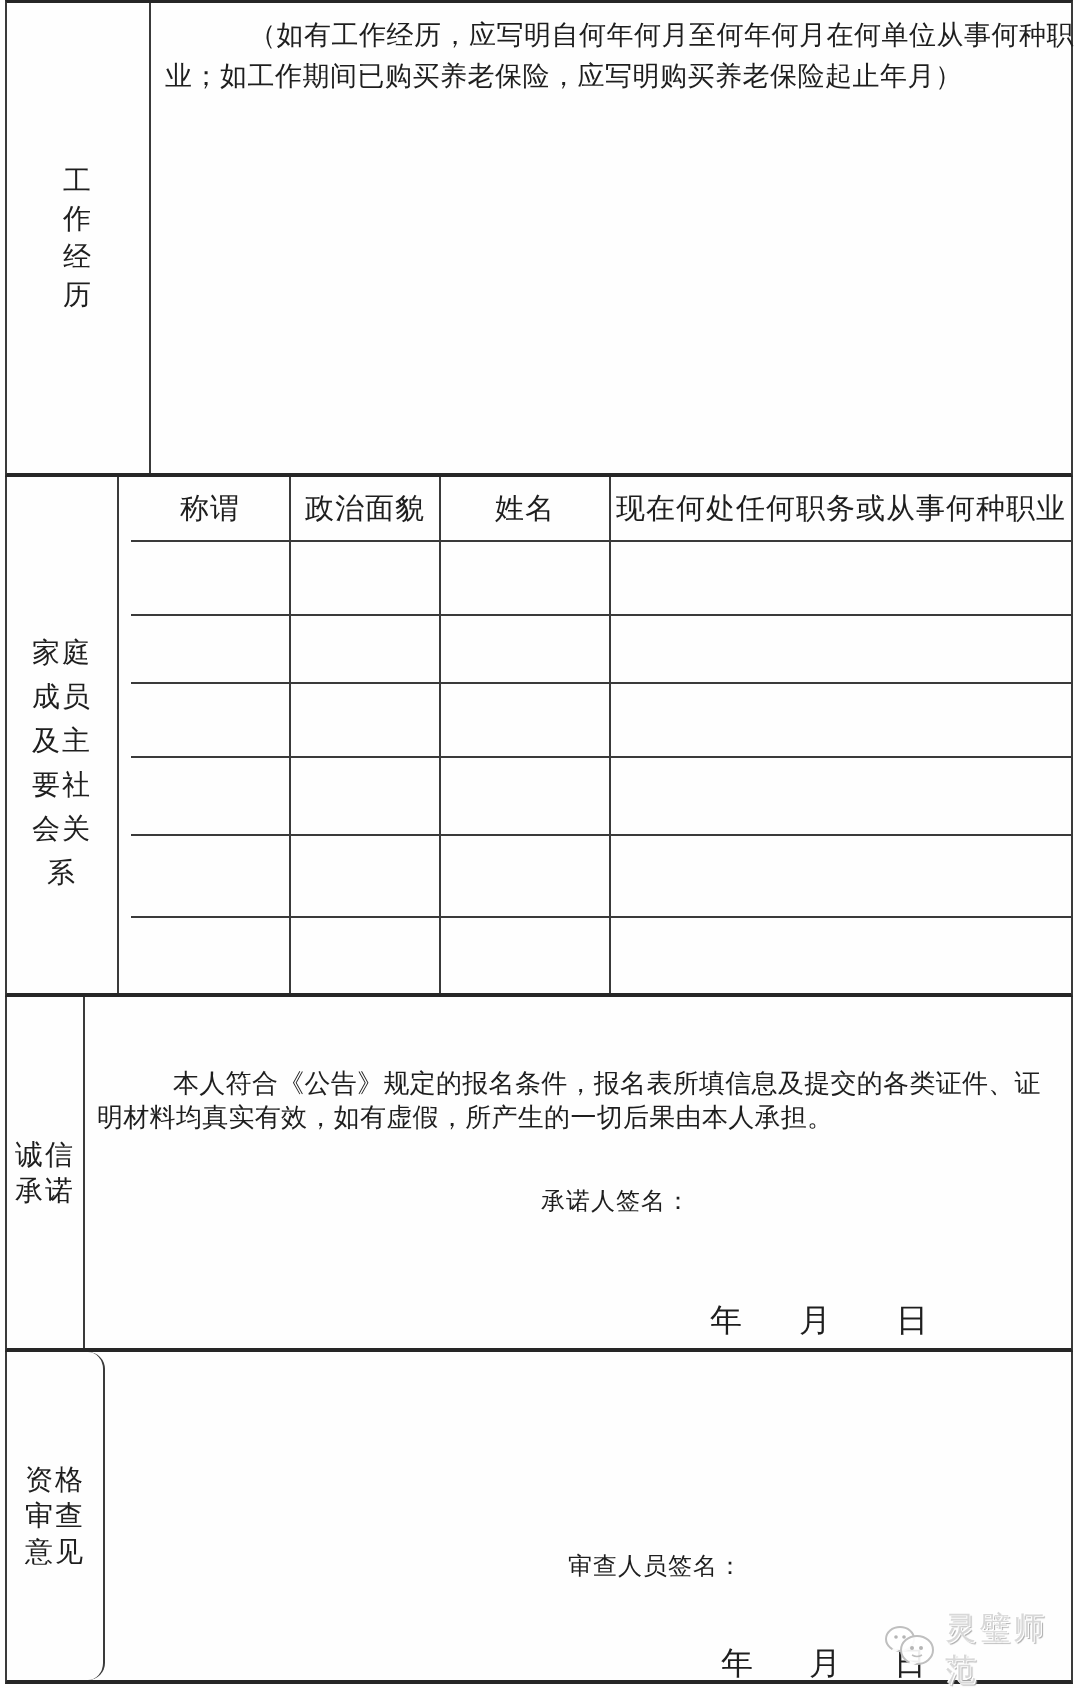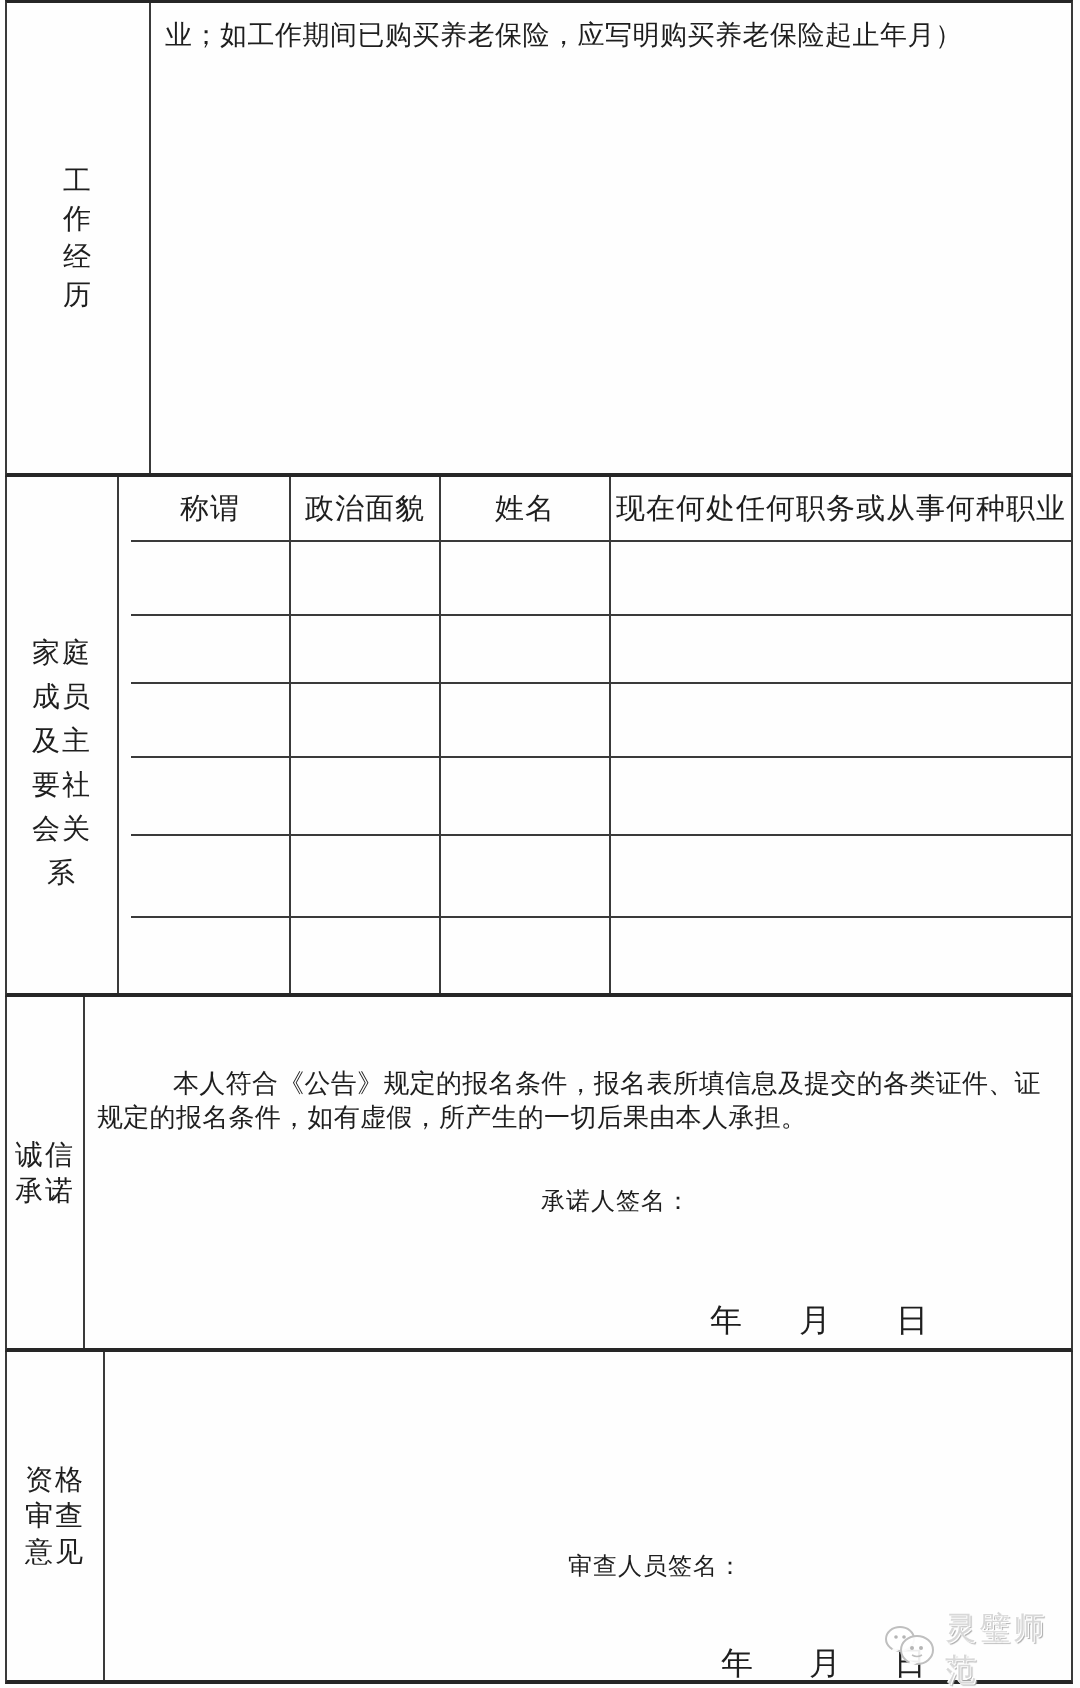--- a/index.html
+++ b/index.html
@@ -34,21 +34,21 @@
     border-right:2px solid var(--line);
     display:flex;flex-direction:column;
     align-items:center;justify-content:center;
     font-size:28px;line-height:39px;
     letter-spacing:2px;
     flex:0 0 auto;
   }
   #sec-work .label-col{width:144px;line-height:38px;}
   #sec-family .label-col{width:112px;line-height:44px;padding-top:55px;box-sizing:border-box;}
   #sec-integrity .label-col{width:78px;line-height:36px;}
-  #sec-review .label-col{width:98px;line-height:36px;}
+  #sec-review .label-col{width:98px;line-height:36px;border-radius:17px;}
 
   .content{flex:1;position:relative;min-width:0;}
 
   
   .note{
     padding:12px 0 0 14px;
   }
   .note .tline{
     white-space:nowrap;
     font-size:27px;line-height:41px;letter-spacing:0.5px;
@@ -118,20 +118,21 @@
 
   <div class="section" id="sec-work">
     <div class="label-col">
       <div>工</div>
       <div>作</div>
       <div>经</div>
       <div>历</div>
     </div>
     <div class="content">
       <div class="note">
+        <div class="tline indent">（如有工作经历，应写明自何年何月至何年何月在何单位从事何种职</div>
         <div class="tline">业；如工作期间已购买养老保险，应写明购买养老保险起止年月）</div>
       </div>
     </div>
   </div>
 
   <div class="section" id="sec-family">
     <div class="label-col">
       <div>家庭</div>
       <div>成员</div>
       <div>及主</div>
@@ -173,21 +174,21 @@
   </div>
 
   <div class="section" id="sec-integrity">
     <div class="label-col">
       <div>诚信</div>
       <div>承诺</div>
     </div>
     <div class="content">
       <div class="statement">
         <div class="tline indent">本人符合《公告》规定的报名条件，报名表所填信息及提交的各类证件、证</div>
-        <div class="tline">规定的报名条件，如有虚假，所产生的一切后果由本人承担。</div>
+        <div class="tline">明材料均真实有效，如有虚假，所产生的一切后果由本人承担。</div>
       </div>
       <div class="sig">承诺人签名：</div>
       <div class="dateline">
         <span class="dm dm-year">年</span>
         <span class="dm dm-month">月</span>
         <span class="dm dm-day">日</span>
       </div>
     </div>
   </div>
 

